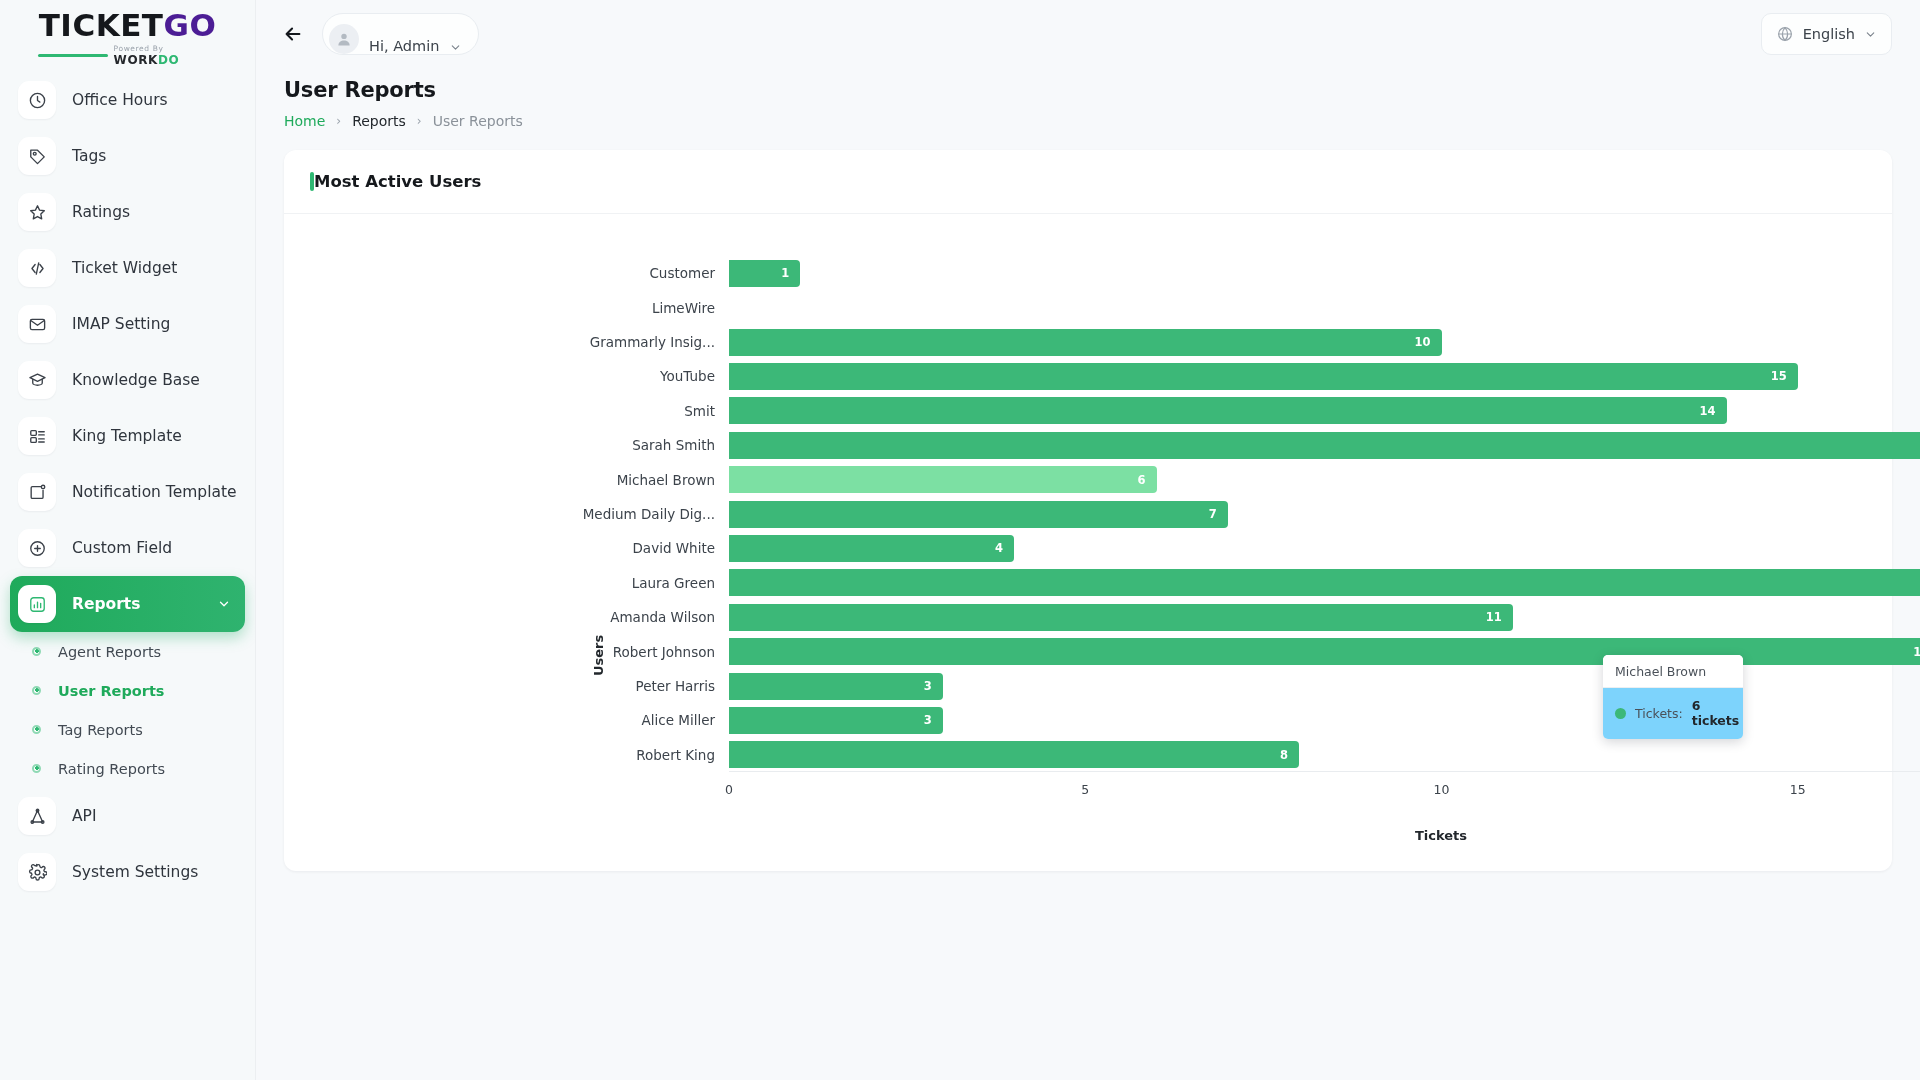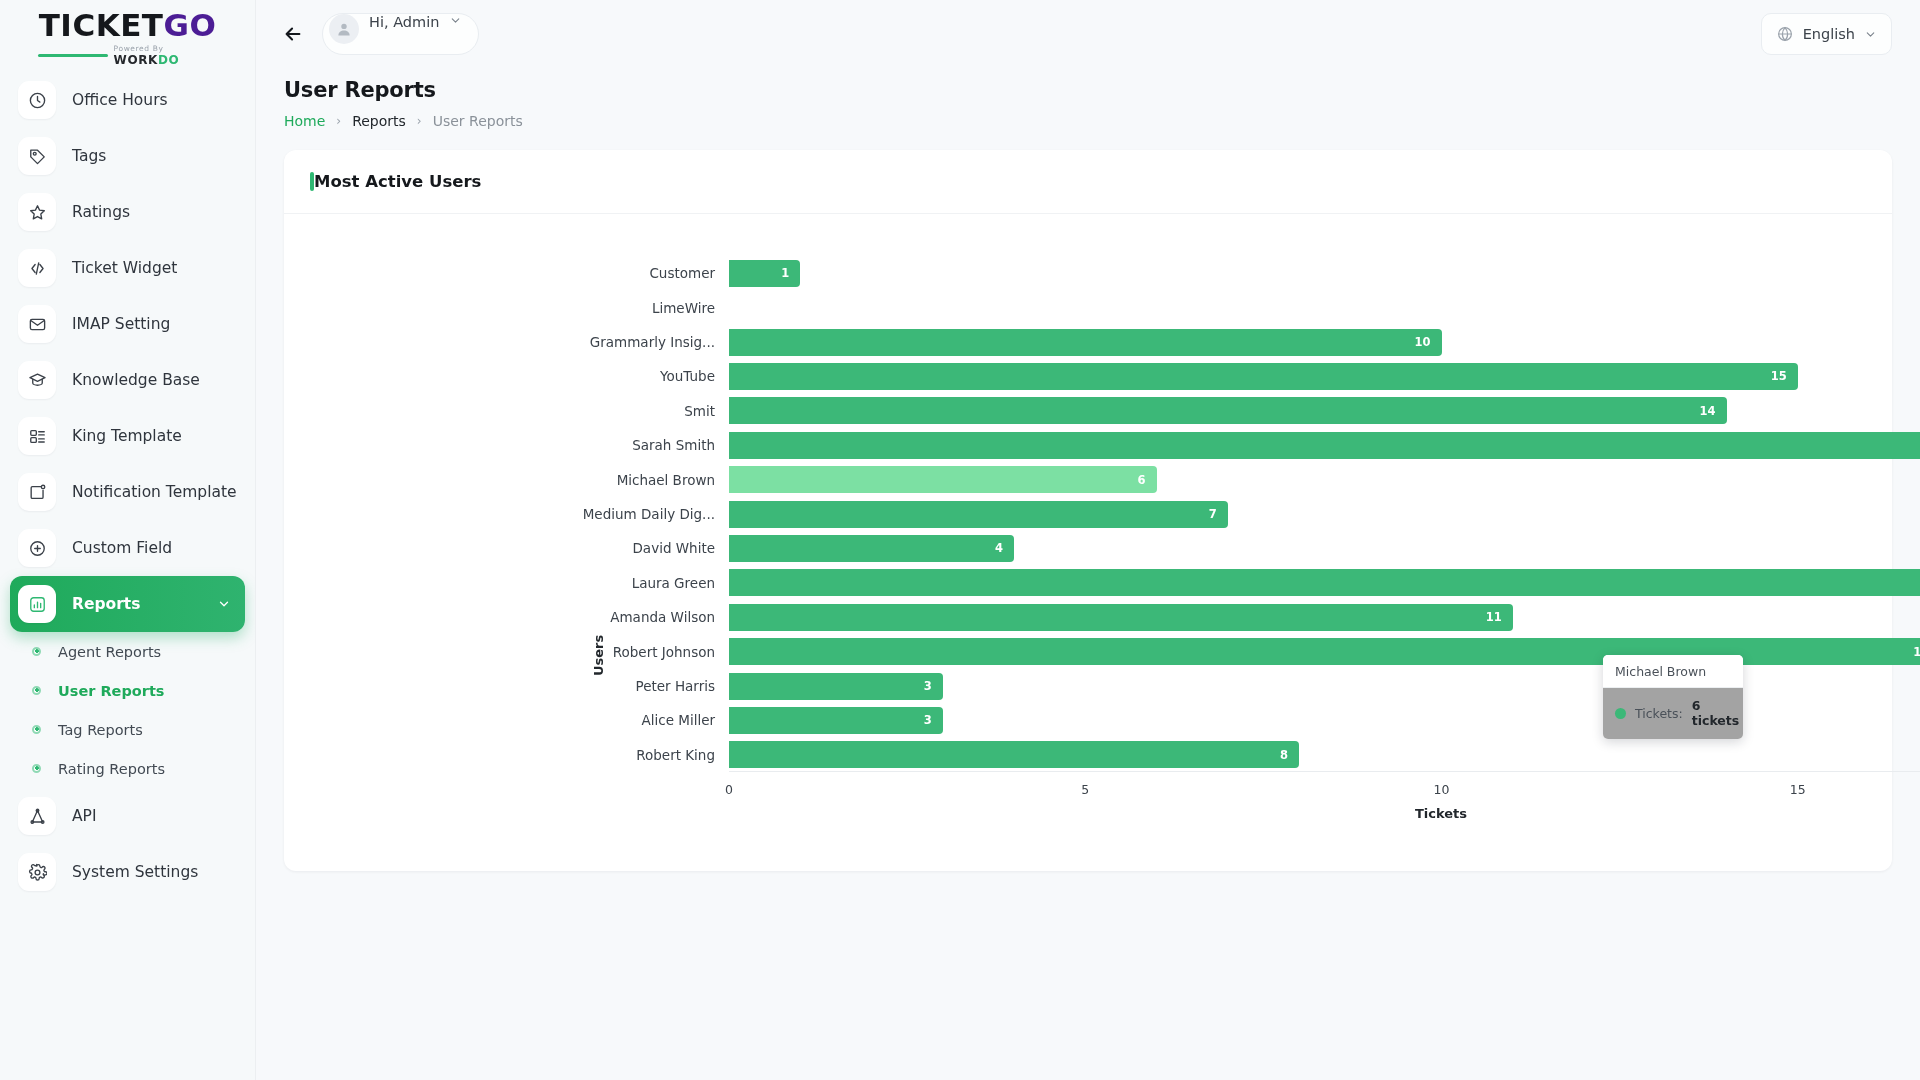--- a/index.html
+++ b/index.html
@@ -84,21 +84,21 @@
   
   .main { flex: 1 1 auto; height: 1080px; position: relative; background: #f7f9fb; overflow: hidden;}
   .topbar {
     height: 68px; display: flex; align-items: center; padding: 0 28px 0 22px;
     background: #f7f9fb;
   }
   .back-btn { width: 30px; height: 30px; display: flex; align-items: center; justify-content: center; cursor: pointer; }
   .back-btn svg { width: 22px; height: 22px; stroke: #14181d; fill: none; stroke-width: 2.2; stroke-linecap: round; stroke-linejoin: round; }
   .user-chip {
     margin-left: 14px;
-    display: flex; align-items: flex-start; gap: 10px;
+    display: flex; align-items: flex-end; gap: 10px;
     background: #fdfefe; border: 1px solid #e9edf1; border-radius: 26px;
     height: 42px; padding: 0 16px 0 6px; cursor: pointer;
   }
   .avatar {
     width: 30px; height: 30px; border-radius: 50%; background: #eceff3;
     display: flex; align-items: center; justify-content: center;
   }
   .avatar svg { width: 18px; height: 18px; fill: #b3bac2; }
   .user-name { font-size: 14.5px; color: #3c434b; font-weight: 500; }
   .chev-sm { width: 13px; height: 13px; stroke: #7b838c; fill: none; stroke-width: 2; stroke-linecap: round; stroke-linejoin: round; }
@@ -169,21 +169,21 @@
   .axis-line {
     position: absolute; left: 0; bottom: 0; width: 1425px;
     border-top: 1px solid #e9ecef;
   }
   .xticks { position: absolute; left: 0; top: 526px; width: 1425px; height: 22px; }
   .xtick {
     position: absolute; top: 0; font-size: 12.5px; color: #3c434b;
     transform: translateX(-50%);
   }
   .xlabel {
-    position: absolute; left: 712px; top: 550px;
+    position: absolute; left: 712px; top: 572px;
     transform: translateX(-50%);
     font-size: 13px; font-weight: 600; color: #22272c;
   }
 
   
   .tooltip {
     position: absolute;
     left: 874px; top: 399px;
     width: 140px;
     background: #fdfdfd;
@@ -192,21 +192,21 @@
     font-size: 12px;
     overflow: hidden;
     z-index: 20;
   }
   .tt-head {
     padding: 9px 12px 8px 12px;
     color: #4a5159; font-size: 12.5px;
     border-bottom: 1px solid #eceff1;
     background: #fff;
   }
-  .tt-body { display: flex; align-items: center; gap: 9px; padding: 10px 12px 11px 12px; background: #a3a3a3; }
+  .tt-body { display: flex; align-items: center; gap: 9px; padding: 10px 12px 11px 12px; background: #7dd3fc; }
   .tt-dot { width: 11px; height: 11px; border-radius: 50%; background: #3cb878; flex: 0 0 11px; }
   .tt-key { color: #4a5159; font-size: 12.5px; }
   .tt-val { color: #22272c; font-size: 12.5px; font-weight: 700; }
 </style>
 </head>
 <body>
 
 <div class="app">
 
   <aside class="sidebar">

